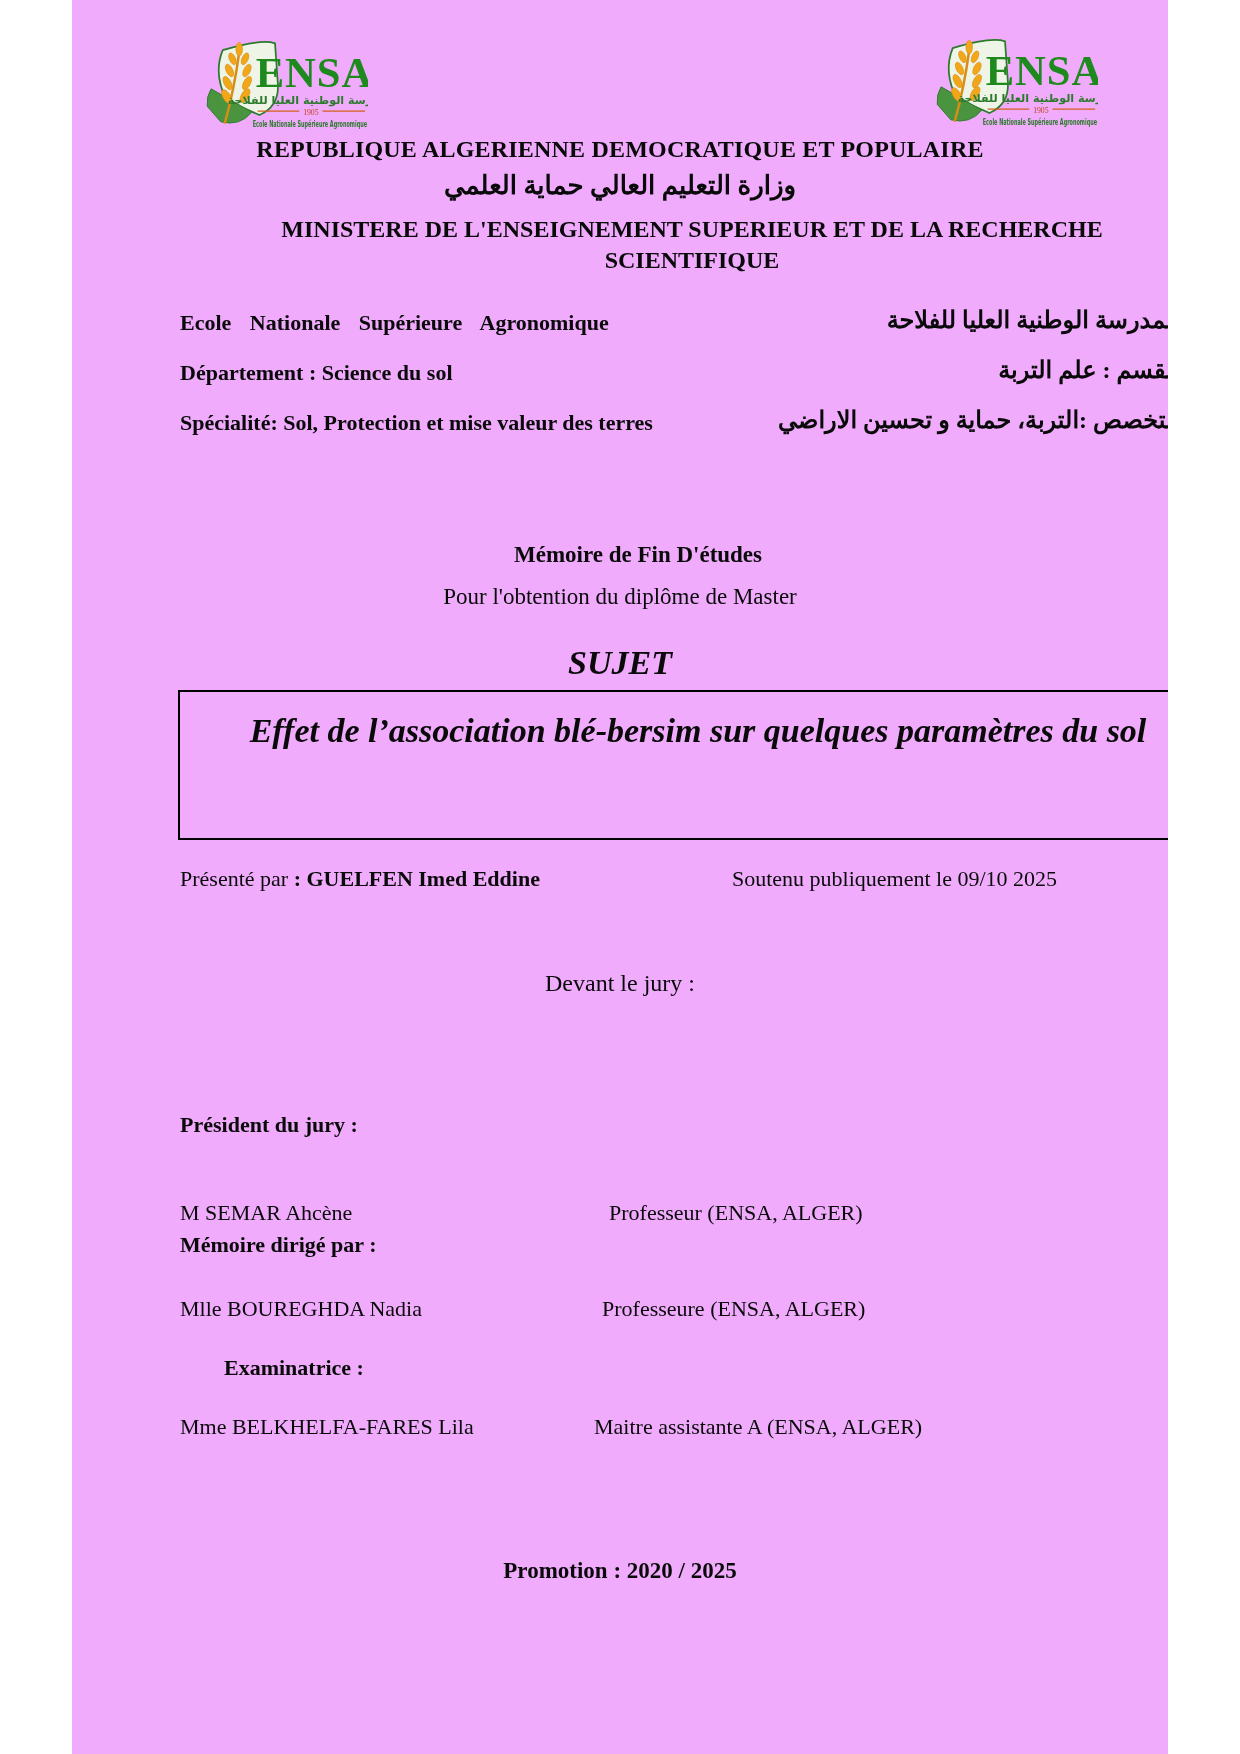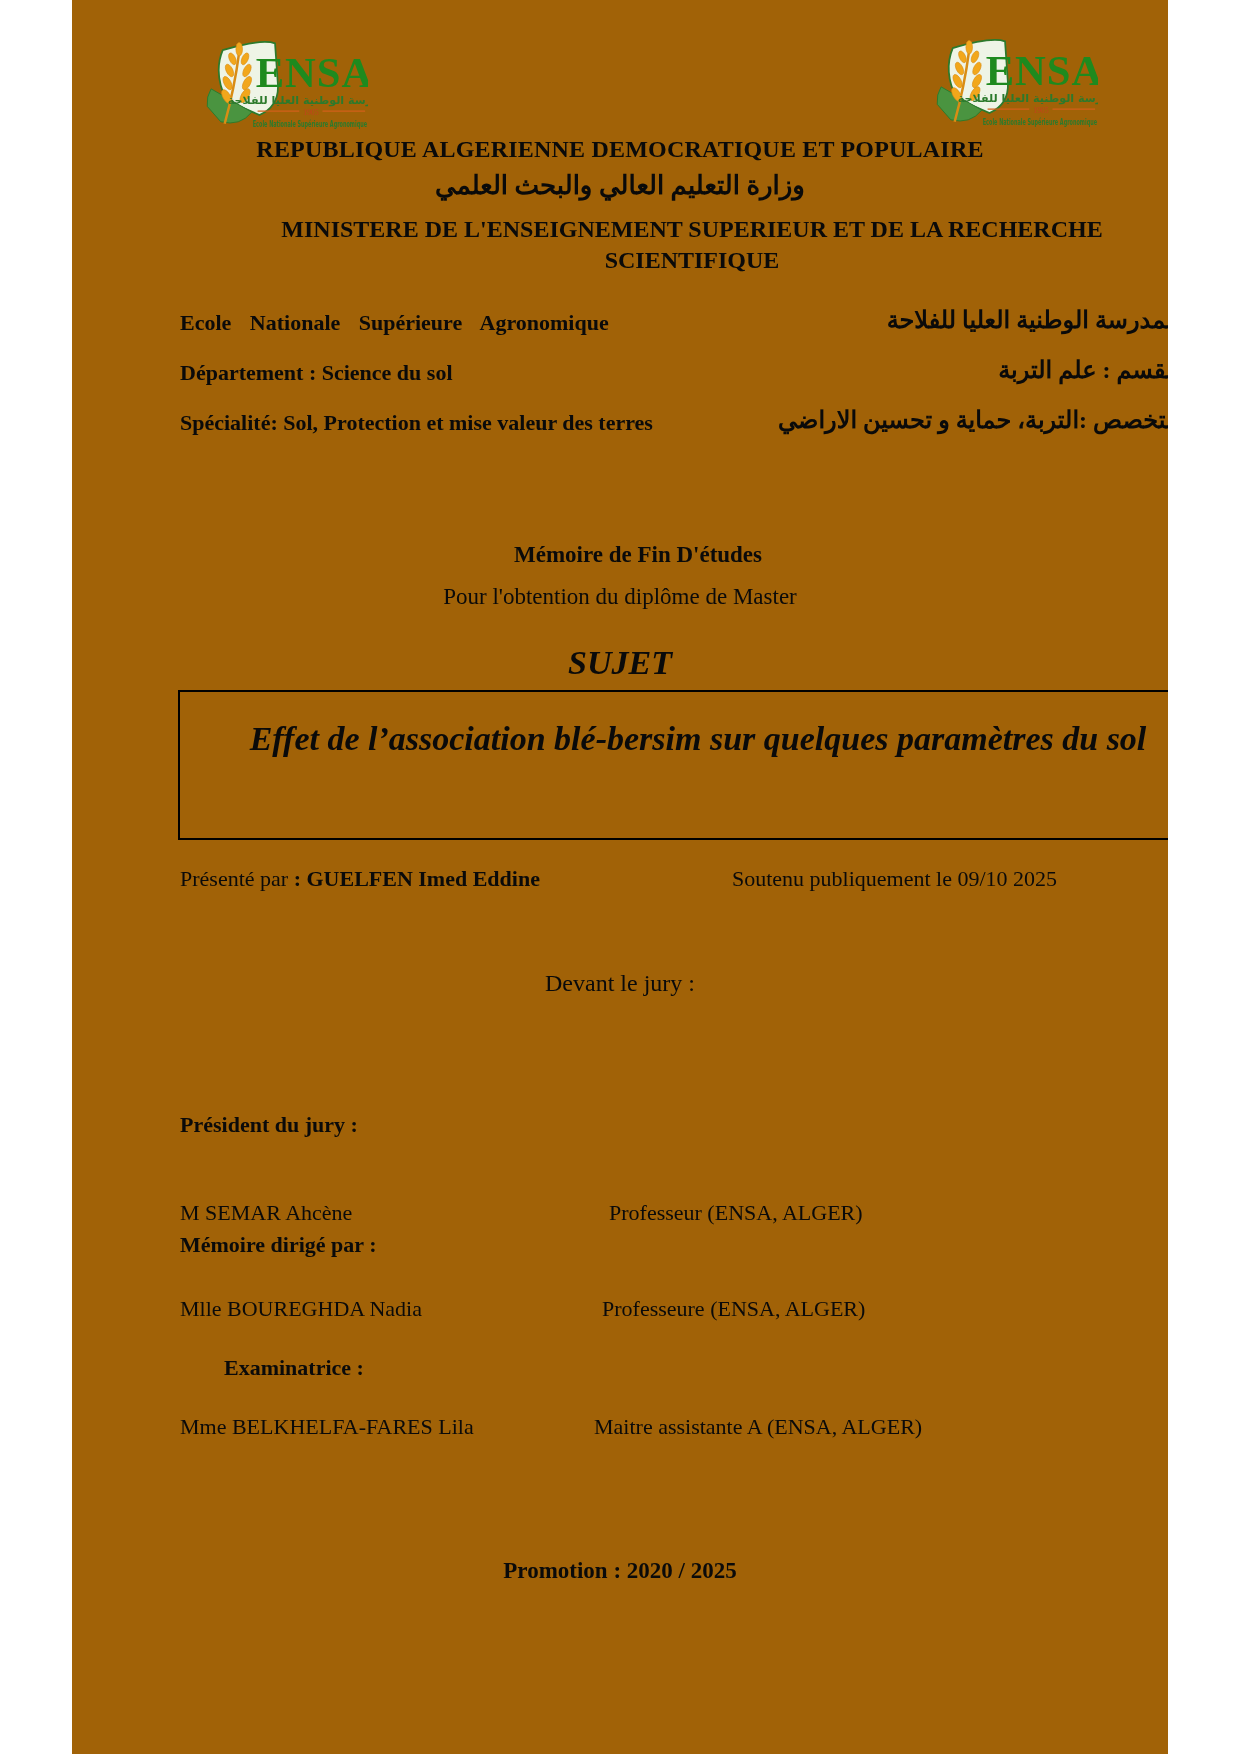--- a/index.html
+++ b/index.html
@@ -1,21 +1,21 @@
 <!DOCTYPE html>
 <html><head>
 <meta charset="utf-8">
 <style>
   * { margin:0; padding:0; box-sizing:border-box; }
   html,body { background:#fff; }
   .page {
     position:relative;
     width:1096px; height:1754px;
     margin:0 auto;
-    background:#a16207;
+    background:#f0abfc;
     font-family:"Liberation Serif", serif;
     color:#0a0a0a;
     overflow:hidden;
   }
   .abs { position:absolute; }
   .center { left:0; width:100%; text-align:center; }
 
   .logo { width:184px; height:98px; }
 
   .republic-line { top:136px; font-size:24px; font-weight:bold; letter-spacing:0.2px; }
@@ -34,21 +34,21 @@
 
   .memoir-type    { top:542px; font-size:23px; font-weight:bold;padding-left:36px; }
   .memoir-purpose { top:584px; font-size:23px; }
   .subject-label  { top:644px; font-size:34px; font-weight:bold; font-style:italic; }
 
   .title-box {
     top:690px; left:106px; width:1040px; height:150px;
     border:2px solid #000;
     text-align:center;
     font-size:34px; font-weight:bold; font-style:italic;
-    line-height:62px; padding-top:16px;
+    line-height:62px; padding-top:8px;
   }
 
   .presented-row { top:866px; left:108px; width:1030px; font-size:22px; }
   .presented-label { font-weight:normal; }
   .presented-name  { font-weight:bold; }
   .defense-line  { position:absolute; left:552px; top:0; font-weight:normal; font-size:22px; }
 
   .jury-heading { top:970px; font-size:24px; }
 
   .jury-role { left:108px; font-size:22px; font-weight:bold; }
@@ -117,21 +117,21 @@
       <text class="svg-sans" x="131" y="70" text-anchor="middle" font-size="11.5" font-weight="bold" fill="#2c7a2c" direction="rtl">المدرسة الوطنية العليا للفلاحة</text>
       <line x1="76" y1="77" x2="119" y2="77" stroke="#d2601a" stroke-width="1.2"></line>
       <line x1="143" y1="77" x2="187" y2="77" stroke="#d2601a" stroke-width="1.2"></line>
       <text x="131" y="80.5" text-anchor="middle" font-size="8" fill="#c1431d">1905</text>
       <text class="svg-sans" x="130" y="93" text-anchor="middle" font-size="8.6" font-weight="bold" fill="#2c7a2c" textLength="118" lengthAdjust="spacingAndGlyphs">Ecole Nationale Supérieure Agronomique</text>
     </svg>
   </div>
 
   <div class="abs center republic-line">REPUBLIQUE ALGERIENNE DEMOCRATIQUE ET POPULAIRE</div>
 
-  <div class="abs center ministry-ar">وزارة التعليم العالي والبحث العلمي</div>
+  <div class="abs center ministry-ar">وزارة التعليم العالي حماية العلمي</div>
 
   <div class="abs ministry-line">MINISTERE DE L'ENSEIGNEMENT SUPERIEUR ET DE LA RECHERCHE SCIENTIFIQUE</div>
 
   <div class="abs inst-row row-school">
     <span class="inst-fr spread">Ecole Nationale Supérieure Agronomique</span>
     <span class="inst-ar">المدرسة الوطنية العليا للفلاحة</span>
   </div>
 
   <div class="abs inst-row row-dept">
     <span class="inst-fr">Département : Science du sol</span>

